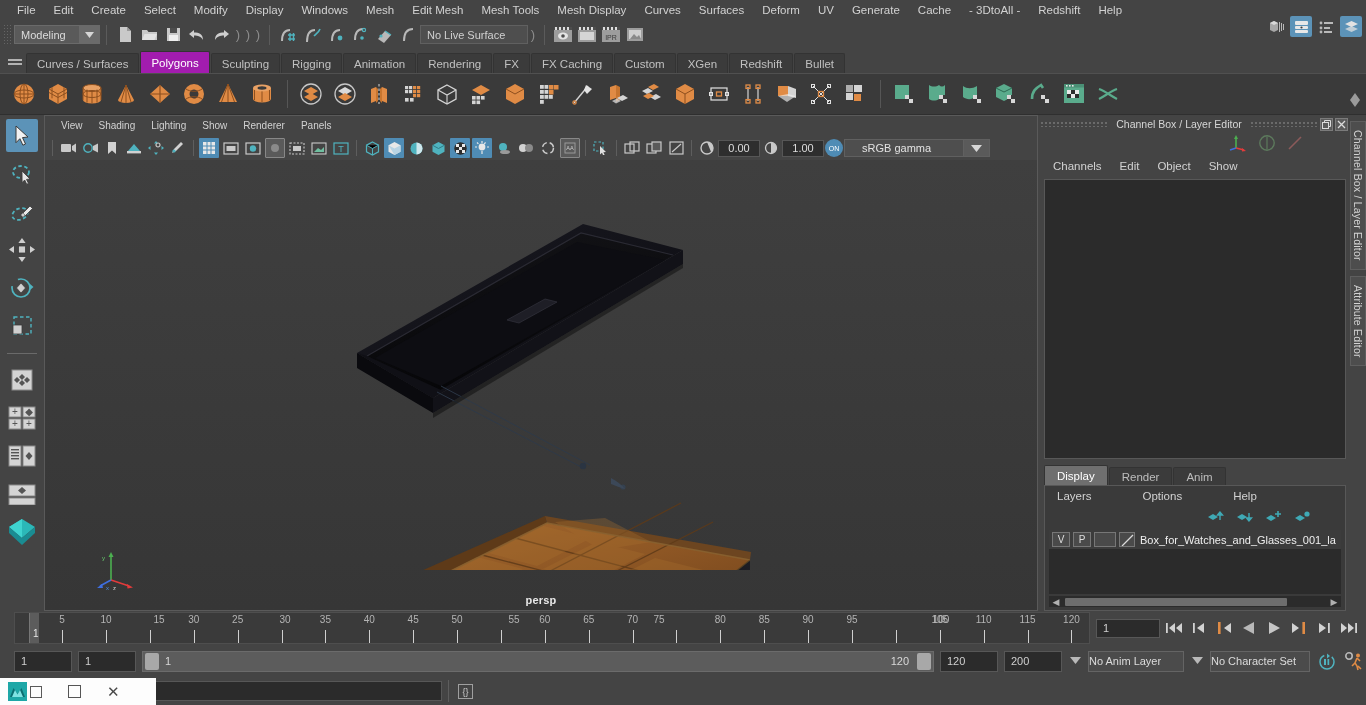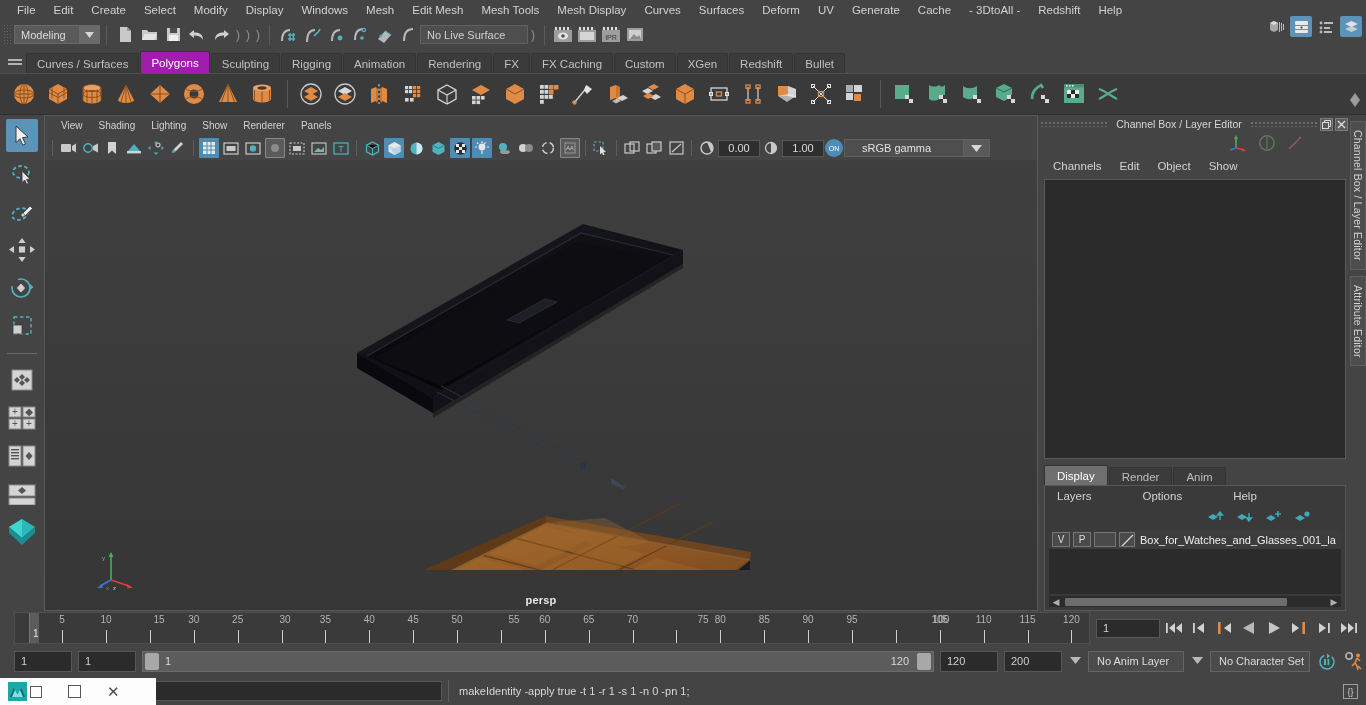--- a/index.html
+++ b/index.html
@@ -132,21 +132,21 @@
   .rangerow{ flex:0 0 32px; background:#444; display:flex; align-items:center; padding-left:14px; gap:6px;}
   .rfield{ width:58px;height:21px;background:#2b2b2b;border:1px solid #575757;color:#cfcfcf;font-size:11px;
      display:flex;align-items:center;padding-left:6px;}
   .rangeslider{ flex:1; height:21px; background:#5c5c5c; border:1px solid #6b6b6b; position:relative; display:flex;
      align-items:center; min-width:0;}
   .rsq{ width:14px;height:17px;background:#a8a8a8;border-radius:2px; position:absolute;}
   .rsl{ left:2px;} .rsr{ right:2px;}
   .rlabel{ position:absolute; font-size:11px; color:#d8d8d8;}
   .ddarrow{ width:14px; text-align:center; color:#b9b9b9; font-size:9px;}
   .selfield{ width:96px;height:21px;background:#4b4b4b;border:1px solid #646464;color:#dcdcdc;font-size:11px;
-     display:flex;align-items:center;padding-left:8px;}
+     display:flex;align-items:center;padding-left:0;}
   .selfield.wide{ width:100px;}
 
   
   .cmdrow{ flex:0 0 28px; background:#444; display:flex; align-items:center; padding-left:10px; gap:6px;}
   .cmdlabel{ font-size:11.5px; color:#d8d8d8; width:46px;}
   .cmdinput{ flex:0 0 380px; height:20px; background:#2b2b2b; border:1px solid #575757;}
   .cmdsep{ width:1px;height:22px;background:#5d5d5d;}
   .cmdout{ flex:1; font-size:11px; color:#d8d8d8; padding-left:4px; white-space:nowrap; overflow:hidden;}
   .cmdbtn{ width:20px;height:20px;display:flex;align-items:center;justify-content:center;margin-right:6px;}
 
@@ -1354,21 +1354,21 @@
           <div class="tlnum" style="left: 442.066px;">50</div>
           <div class="tltick" style="left: 442.066px;"></div>
           <div class="tlnum" style="left: 499px;">55</div>
           <div class="tltick" style="left: 485.95px;"></div>
           <div class="tlnum" style="left: 529.835px;">60</div>
           <div class="tltick" style="left: 529.835px;"></div>
           <div class="tlnum" style="left: 573.719px;">65</div>
           <div class="tltick" style="left: 573.719px;"></div>
           <div class="tlnum" style="left: 617.603px;">70</div>
           <div class="tltick" style="left: 617.603px;"></div>
-          <div class="tlnum" style="left: 688px;">75</div>
+          <div class="tlnum" style="left: 644px;">75</div>
           <div class="tltick" style="left: 661.488px;"></div>
           <div class="tlnum" style="left: 705.372px;">80</div>
           <div class="tltick" style="left: 705.372px;"></div>
           <div class="tlnum" style="left: 749.256px;">85</div>
           <div class="tltick" style="left: 749.256px;"></div>
           <div class="tlnum" style="left: 793.14px;">90</div>
           <div class="tltick" style="left: 793.14px;"></div>
           <div class="tlnum" style="left: 837.025px;">95</div>
           <div class="tltick" style="left: 837.025px;"></div>
           <div class="tlnum" style="left: 926px;">100</div>
@@ -1483,21 +1483,20 @@
           <circle cx="14" cy="3.5" r="2" fill="#e08b45"></circle>
           <path d="M13 6l-2 5 2 3 1 4M13 6l3 3M11 11l-3 3M14 14l3 3" stroke="#e08b45" stroke-width="1.6" fill="none"></path>
         </svg>
     </div>
   </div>
 
   <div class="cmdrow">
     <div class="cmdlabel">Python</div>
     <div class="cmdinput"></div>
     <div class="cmdsep"></div>
-    <div class="cmdout">makeIdentity -apply true -t 1 -r 1 -s 1 -n 0 -pn 1;</div>
     <div class="cmdbtn">
       <svg width="15" height="15" viewBox="0 0 15 15">
           <rect x="0.5" y="0.5" width="14" height="14" fill="none" stroke="#9f9f9f"></rect>
           <text x="7.5" y="11" font-size="9" fill="#cfcfcf" text-anchor="middle" font-family="Liberation Sans">{}</text>
         </svg>
     </div>
   </div>
 
   <div class="taskbar">
     <div class="tbicon">

